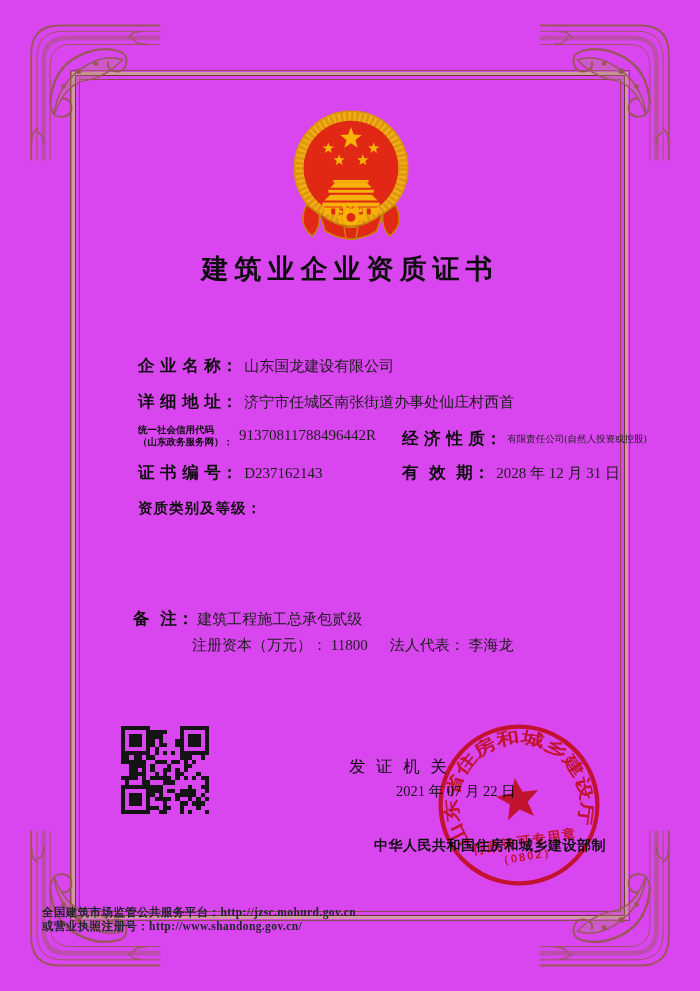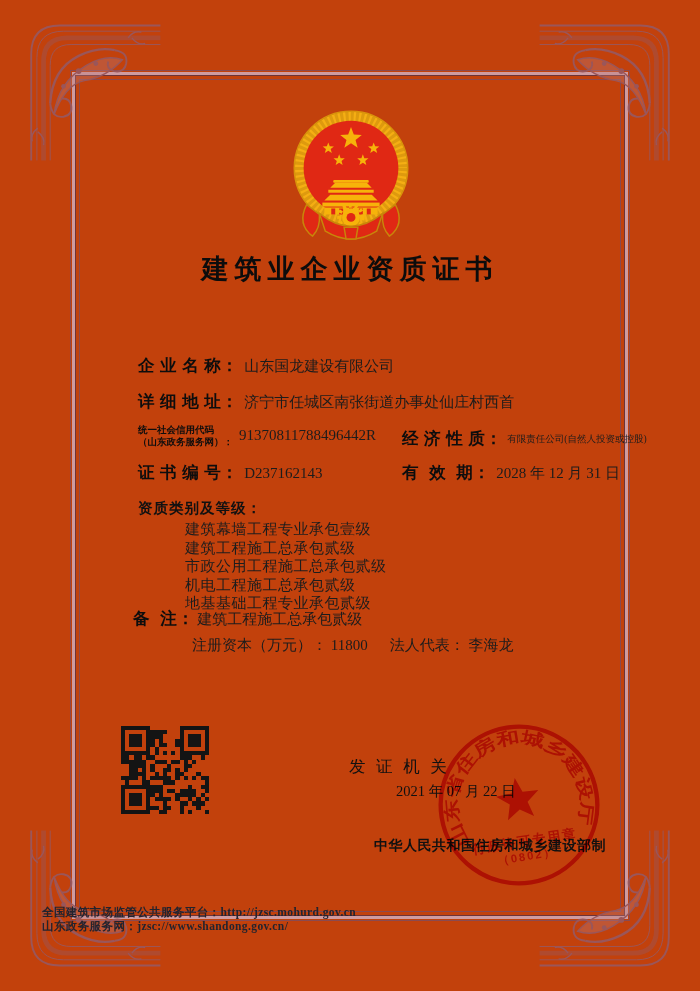--- a/index.html
+++ b/index.html
@@ -1,17 +1,17 @@
 <!DOCTYPE html>
 <html><head>
 <meta charset="utf-8">
 <style>
   html,body{margin:0;padding:0;background:#ffffff;}
   .page{
-    position:relative;width:700px;height:991px;background:#c2410c;overflow:hidden;
+    position:relative;width:700px;height:991px;background:#d946ef;overflow:hidden;
     font-family:"Liberation Sans",sans-serif;color:#111;
   }
   
   .band-outer{position:absolute;inset:70px;border:1px solid #8a4a50;pointer-events:none;}
   .band-mid{position:absolute;inset:72px;border:4px solid #cf9ba0;pointer-events:none;}
   .band-center{position:absolute;inset:75px;border:1.5px solid #6d3338;pointer-events:none;}
   .band-inner{position:absolute;inset:79px;border:1px solid #8a4a50;pointer-events:none;}
   .corner{position:absolute;width:152px;height:152px;pointer-events:none;}
   .corner.tl{left:16px;top:16px;}
   .corner.tr{right:16px;top:16px;transform:scaleX(-1);}
@@ -157,27 +157,20 @@
     <span class="lbl">证 书 编 号：</span>
     <span class="val">D237162143</span>
   </div>
 
   <div class="row" style="left:402px;top:462px">
     <span class="lbl">有  效  期：</span>
     <span class="val">2028 年 12 月 31 日</span>
   </div>
 
   <div class="heading">资质类别及等级：</div>
-  <div class="q-list">
-    <div class="q-item">建筑幕墙工程专业承包壹级</div>
-    <div class="q-item">建筑工程施工总承包贰级</div>
-    <div class="q-item">市政公用工程施工总承包贰级</div>
-    <div class="q-item">机电工程施工总承包贰级</div>
-    <div class="q-item">地基基础工程专业承包贰级</div>
-  </div>
 
   <div class="row" style="left:133px;top:608px">
     <span class="lbl">备  注：</span>
     <span class="val" style="margin-left:3px">建筑工程施工总承包贰级</span>
   </div>
 
   <div class="capital-row">
     <span>注册资本（万元）： </span>
     <span>11800</span>
     <span class="gap"></span>
@@ -433,15 +426,15 @@
     <path id="sealArc" d="M 39.4 124.6 A 63 63 0 1 1 150.6 124.6" fill="none"></path>
     <text font-size="17" font-weight="bold" fill="#e02b1b" font-family="Liberation Sans, sans-serif">
       <textPath href="#sealArc" startOffset="0" textLength="258" lengthAdjust="spacingAndGlyphs">山东省住房和城乡建设厅</textPath>
     </text>
     <use href="#star5" transform="translate(95,90) scale(2.3)" fill="#e02b1b"></use>
     <text x="95" y="137" text-anchor="middle" font-size="13.5" font-weight="bold" letter-spacing="2" fill="#e02b1b" font-family="Liberation Sans, sans-serif">行政许可专用章</text>
     <text x="95" y="152" text-anchor="middle" font-size="11.5" font-weight="bold" letter-spacing="2" fill="#e02b1b" font-family="Liberation Sans, sans-serif">（0802）</text>
   </svg>
 
   <div class="footer-line footer-1">全国建筑市场监管公共服务平台：http://jzsc.mohurd.gov.cn</div>
-  <div class="footer-line footer-2">山东政务服务网：jzsc://www.shandong.gov.cn/</div>
+  <div class="footer-line footer-2">或营业执照注册号：http://www.shandong.gov.cn/</div>
 
 </div>
 
 </body></html>

